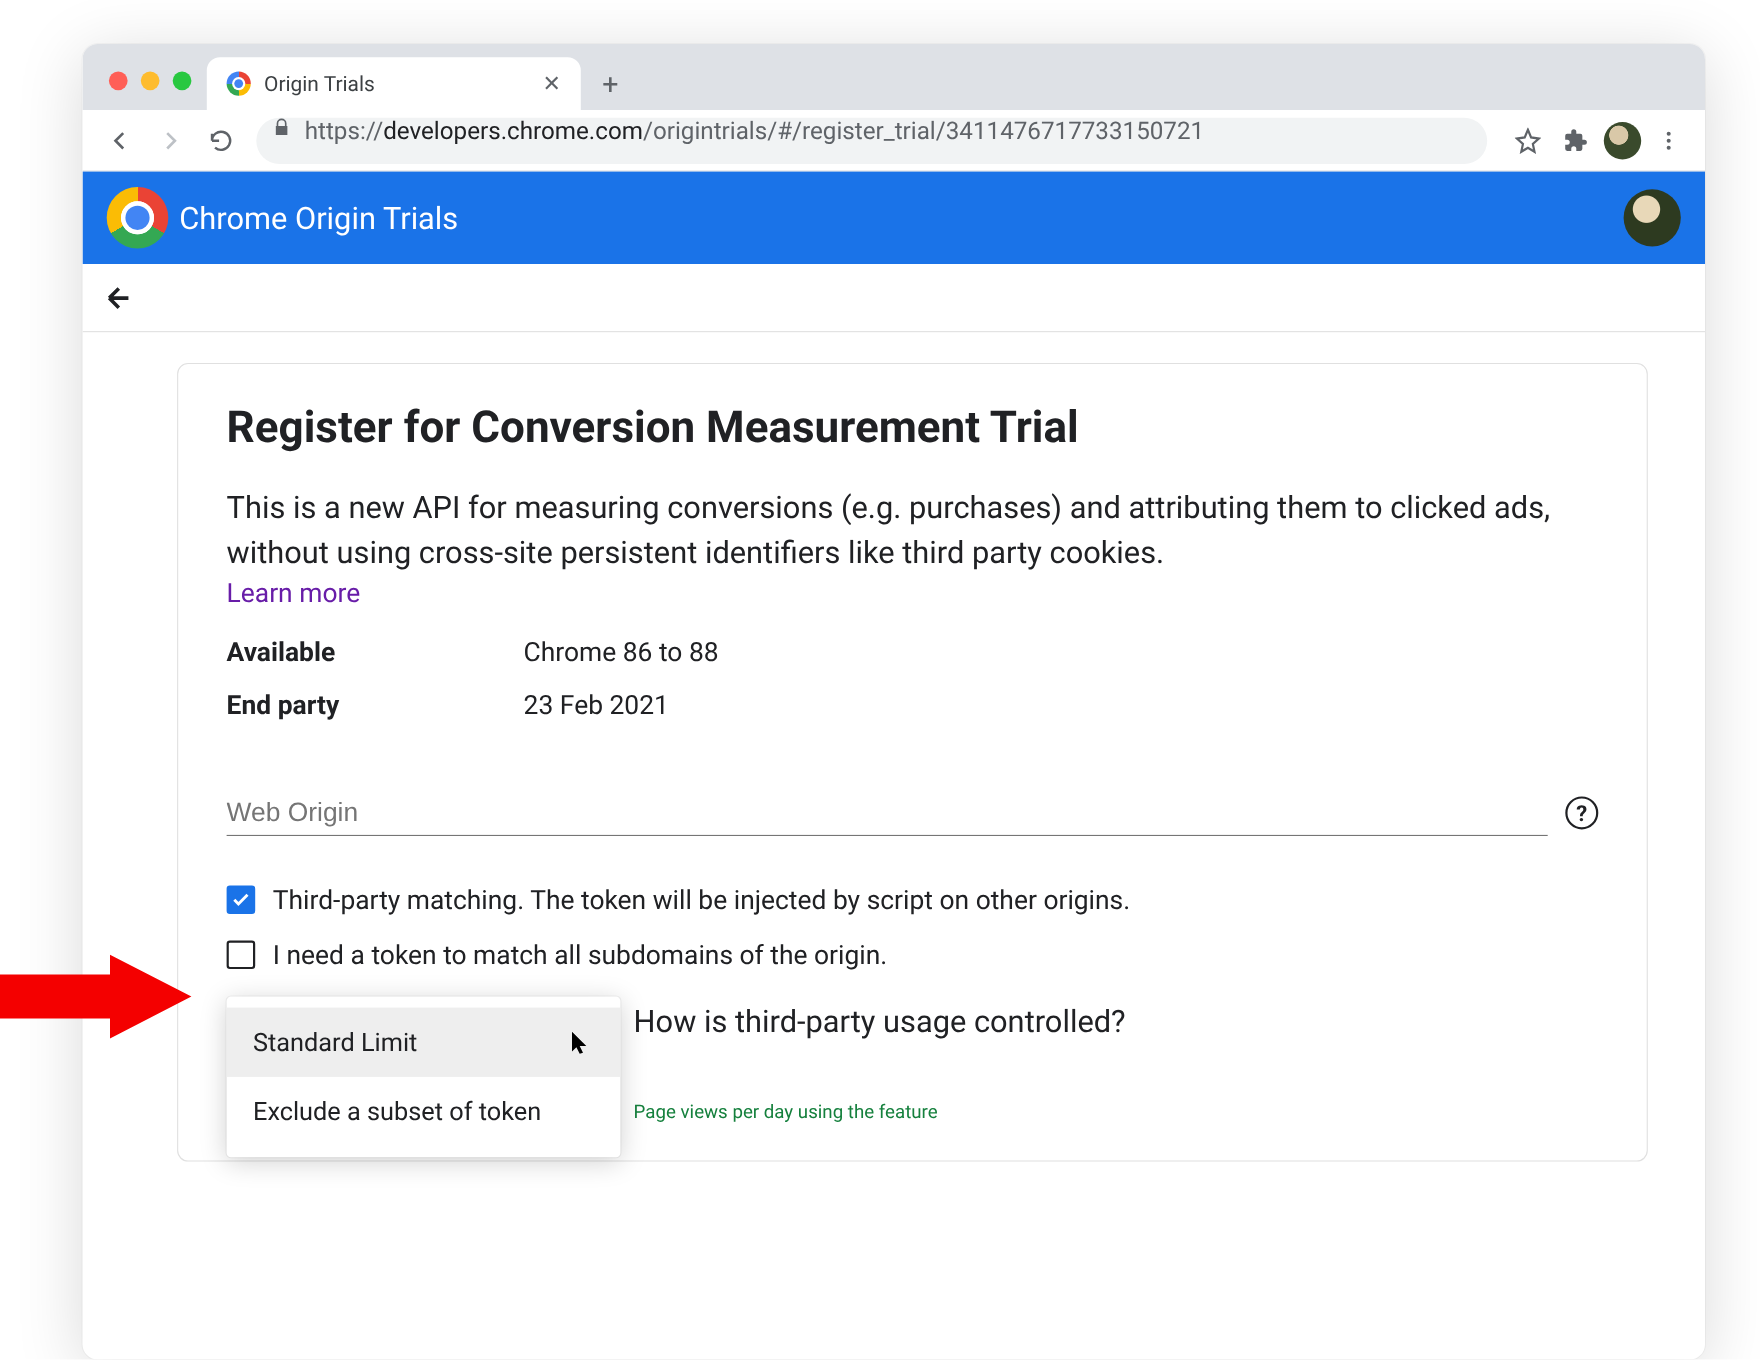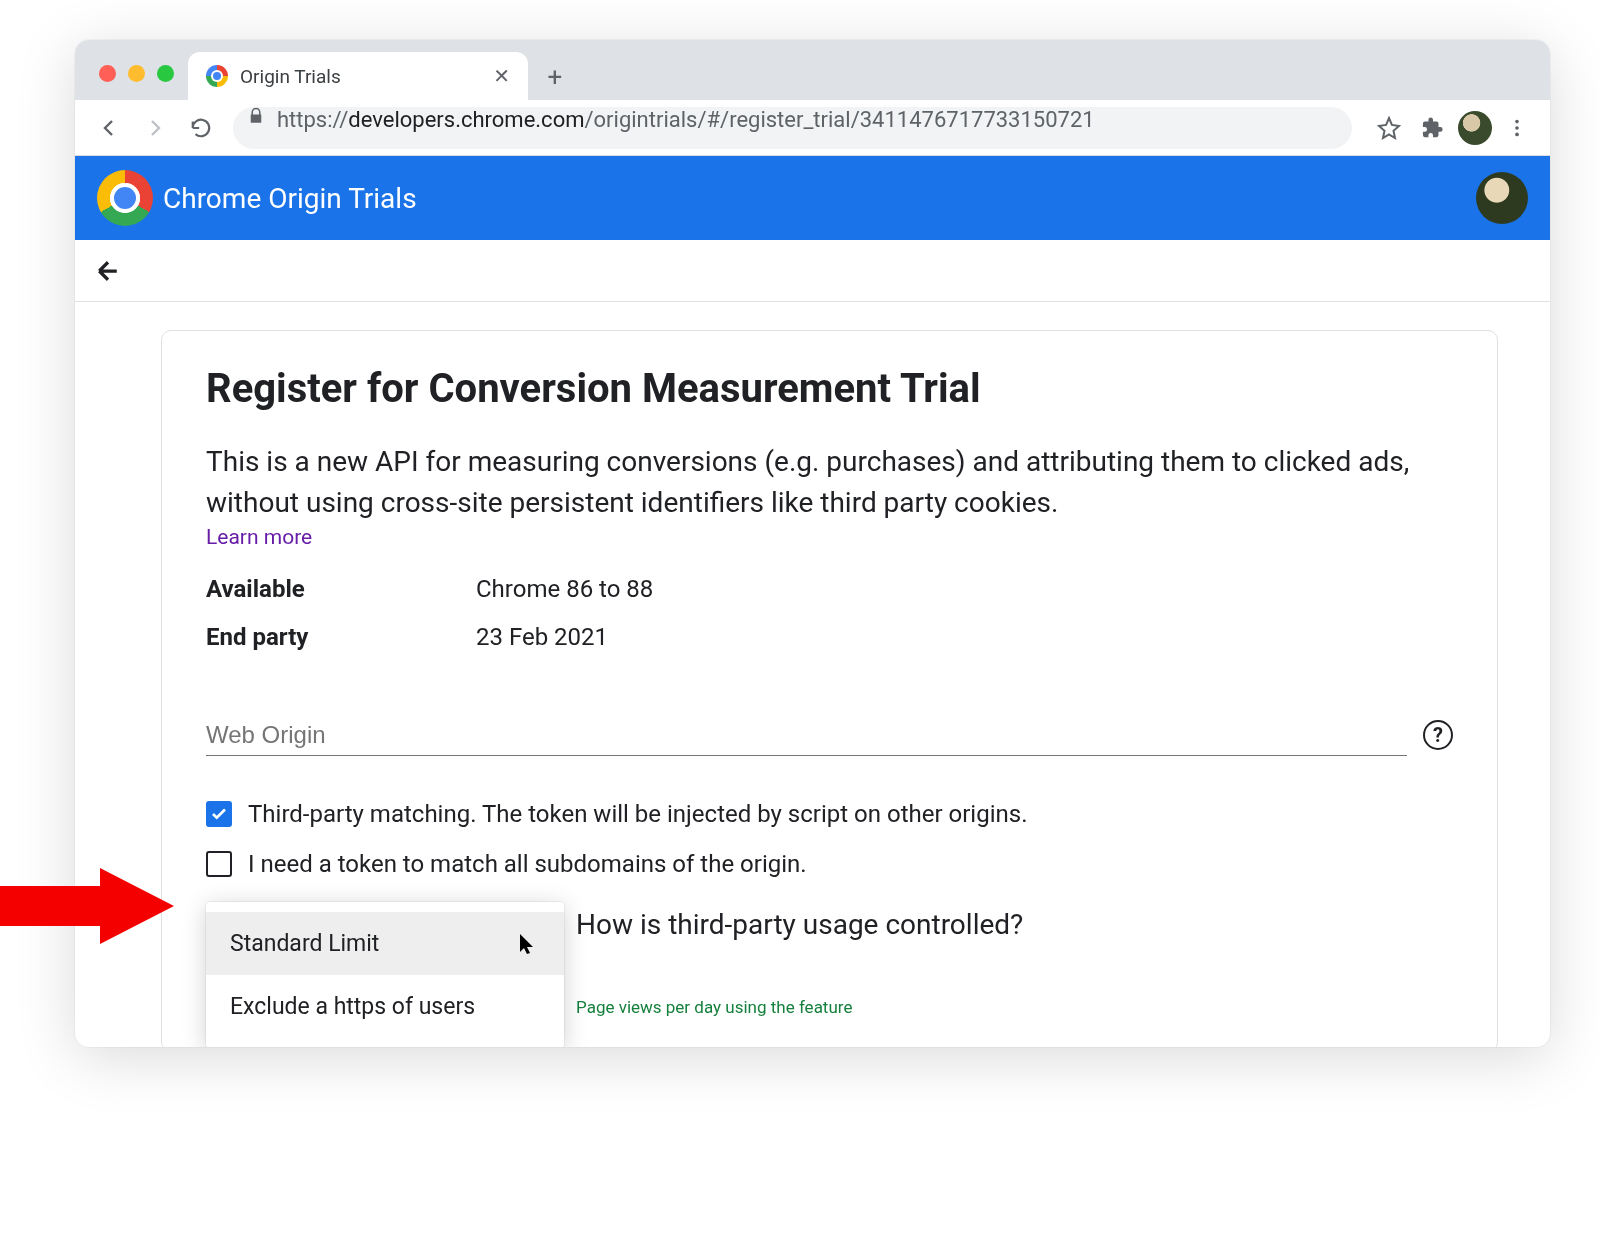--- a/index.html
+++ b/index.html
@@ -9,21 +9,21 @@
     width: 1600px;
     height: 1236px;
     position: relative;
     overflow: hidden;
   }
   .browser-frame {
     position: absolute;
     left: 75px;
     top: 40px;
     width: 1475px;
-    height: 1007px;
+    height: 1196px;
     background: #fff;
     border-radius: 14px;
     box-shadow: 0 10px 60px rgba(0,0,0,0.15), 0 0 0 1px rgba(0,0,0,0.03);
     overflow: hidden;
   }
   
   .tab-strip {
     height: 60px;
     background: #dee1e6;
     display: flex;
@@ -157,21 +157,21 @@
     padding: 34px 44px;
     background: #fff;
   }
   .page-title {
     font-size: 40px; font-weight: 700; color:#202124; margin-bottom: 30px;
   }
   .desc {
     font-size: 28px; color:#202124; line-height: 1.45;
   }
   .learn-more {
-    color: #681da8; font-size: 21px; cursor:pointer; display:inline-block; margin-top:2px;
+    color: #681da8; font-size: 24px; cursor:pointer; display:inline-block; margin-top:2px;
   }
   .meta-table {
     margin-top: 26px;
     display: grid;
     grid-template-columns: 270px 1fr;
     row-gap: 20px;
     font-size: 24px;
     color:#202124;
   }
   .meta-label { font-weight: 700; }
@@ -380,20 +380,20 @@
 
         <div class="dropdown-popup">
           <div class="dropdown-option highlight">
             <span>Standard Limit</span>
             <span class="cursor">
               <svg width="18" height="24" viewBox="0 0 18 24">
                   <path d="M2 2l0 18 4-4 3 6 3-1-3-6 6 0z" fill="#000"></path>
                 </svg>
             </span>
           </div>
-          <div class="dropdown-option">Exclude a https of users</div>
+          <div class="dropdown-option">Exclude a subset of token</div>
         </div>
       </div>
 
     </div>
   </div>
 
 </div>
 
 </body></html>

